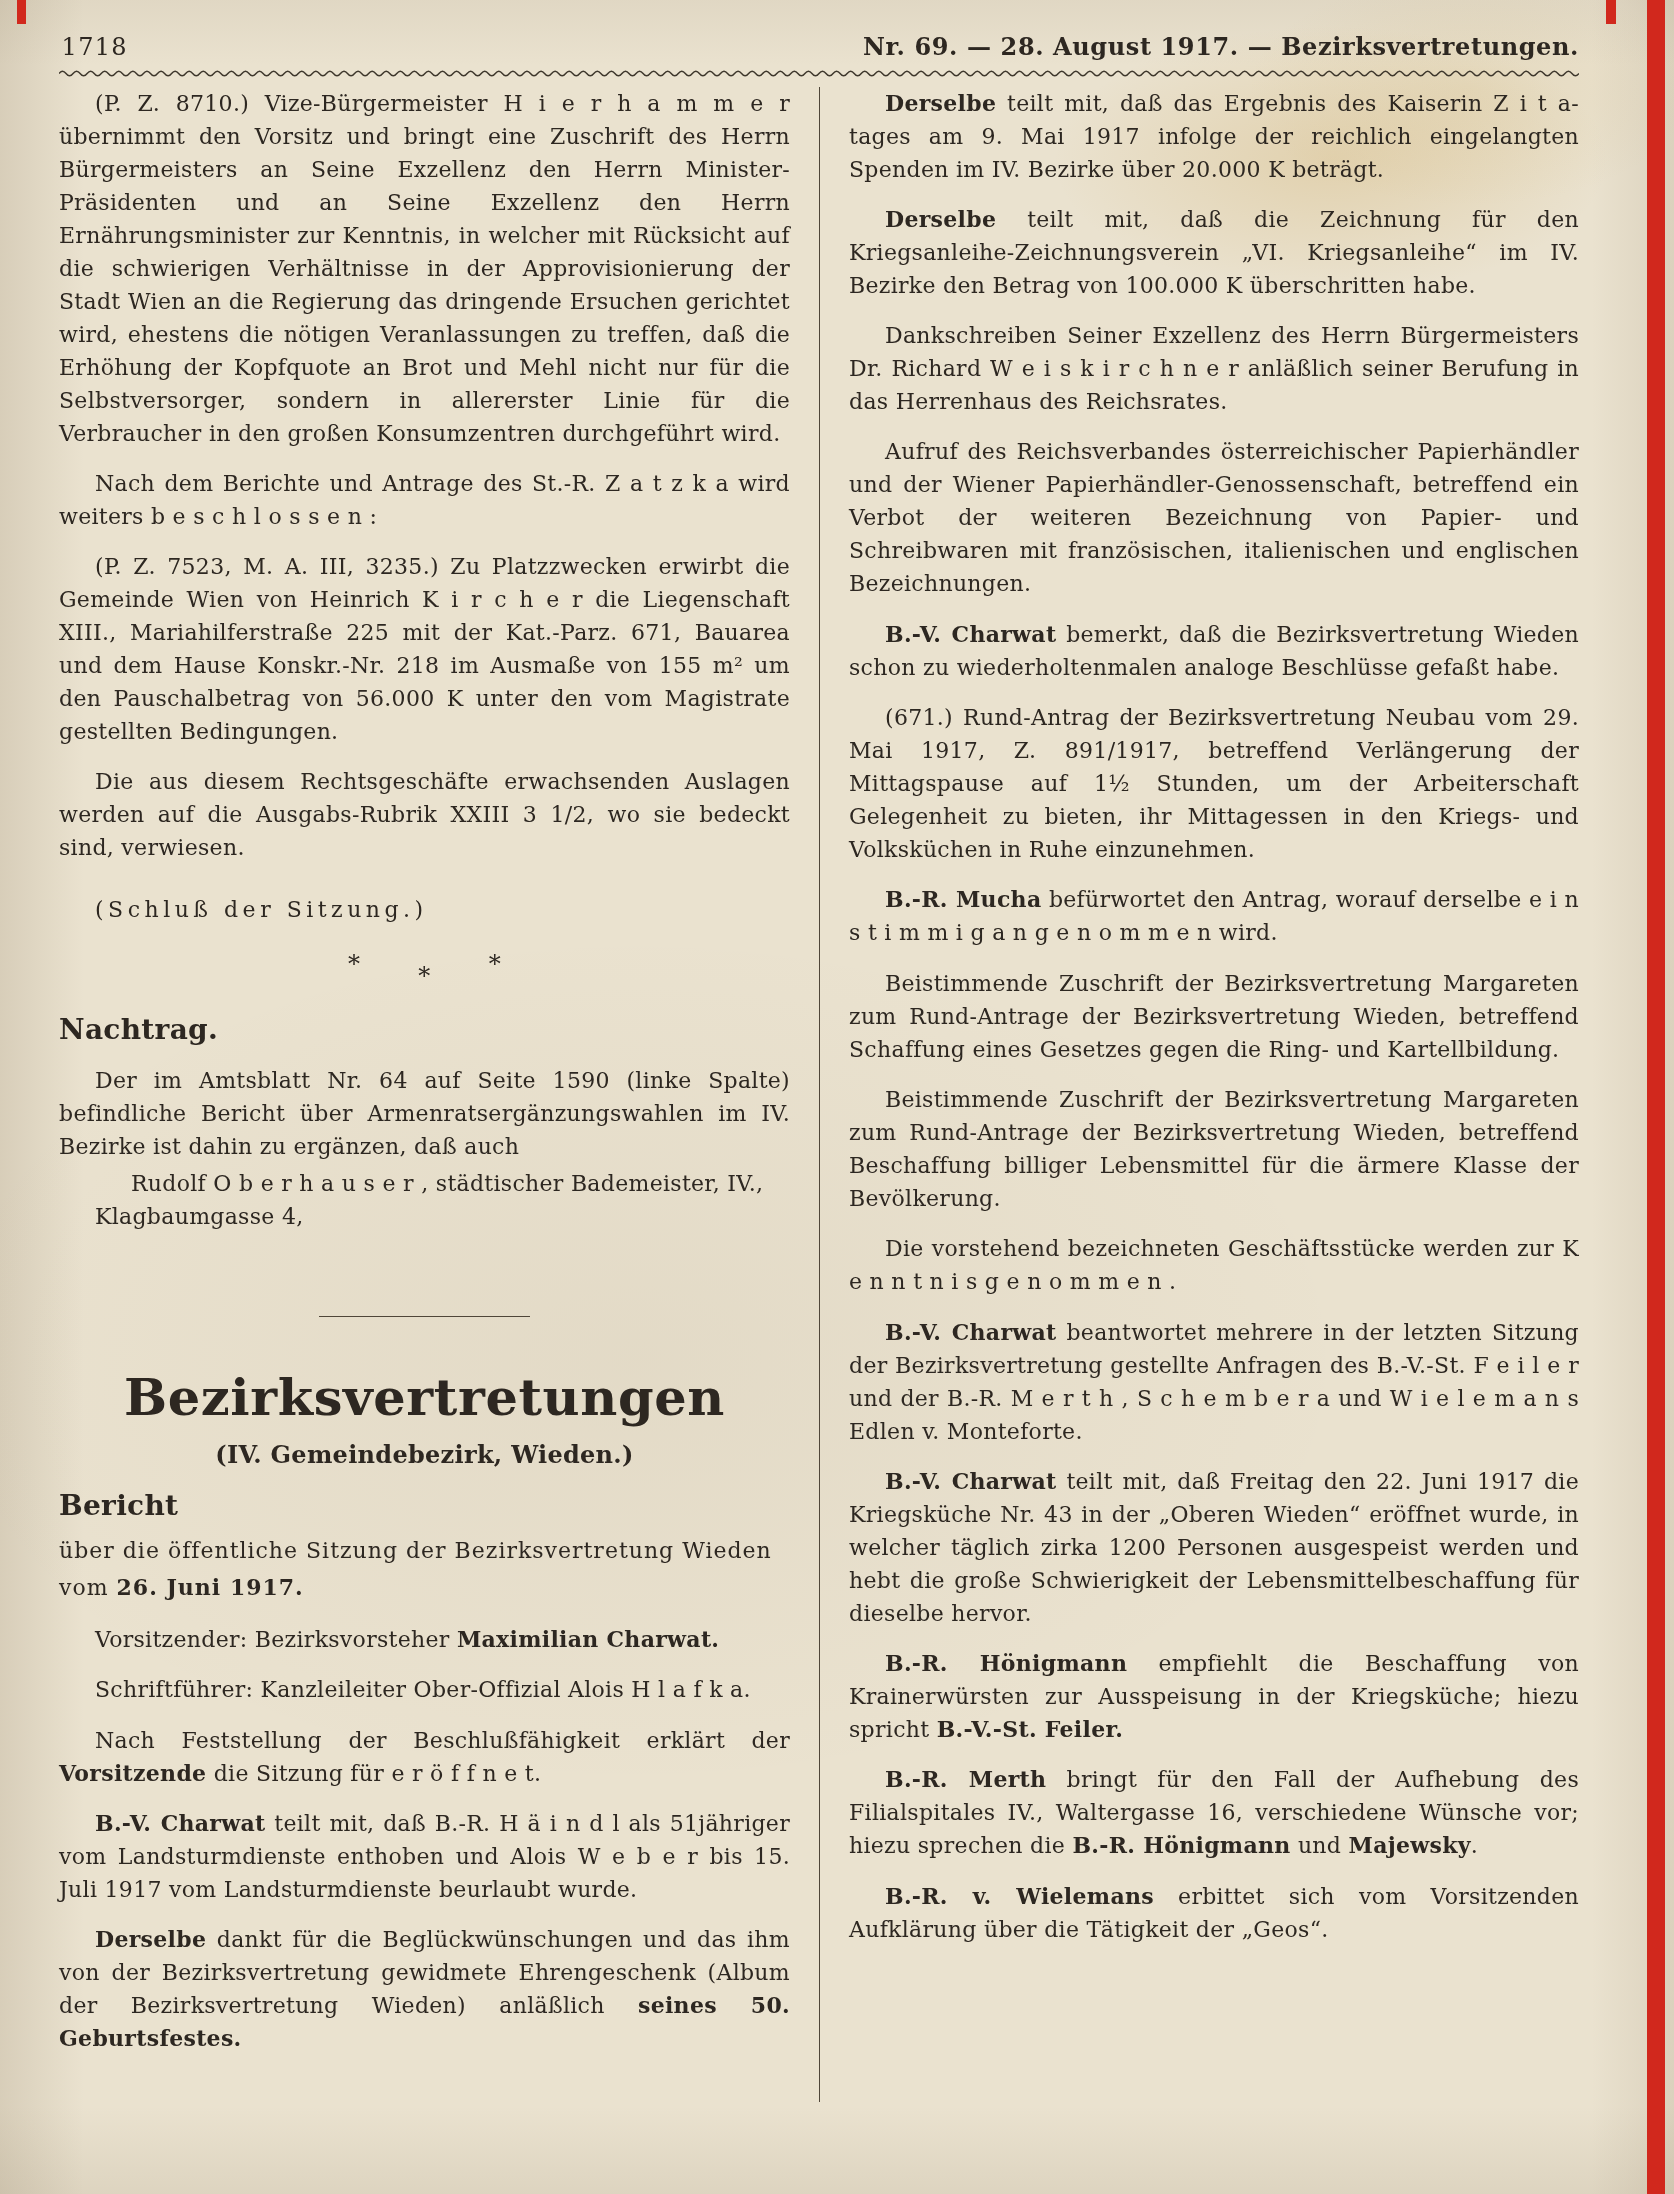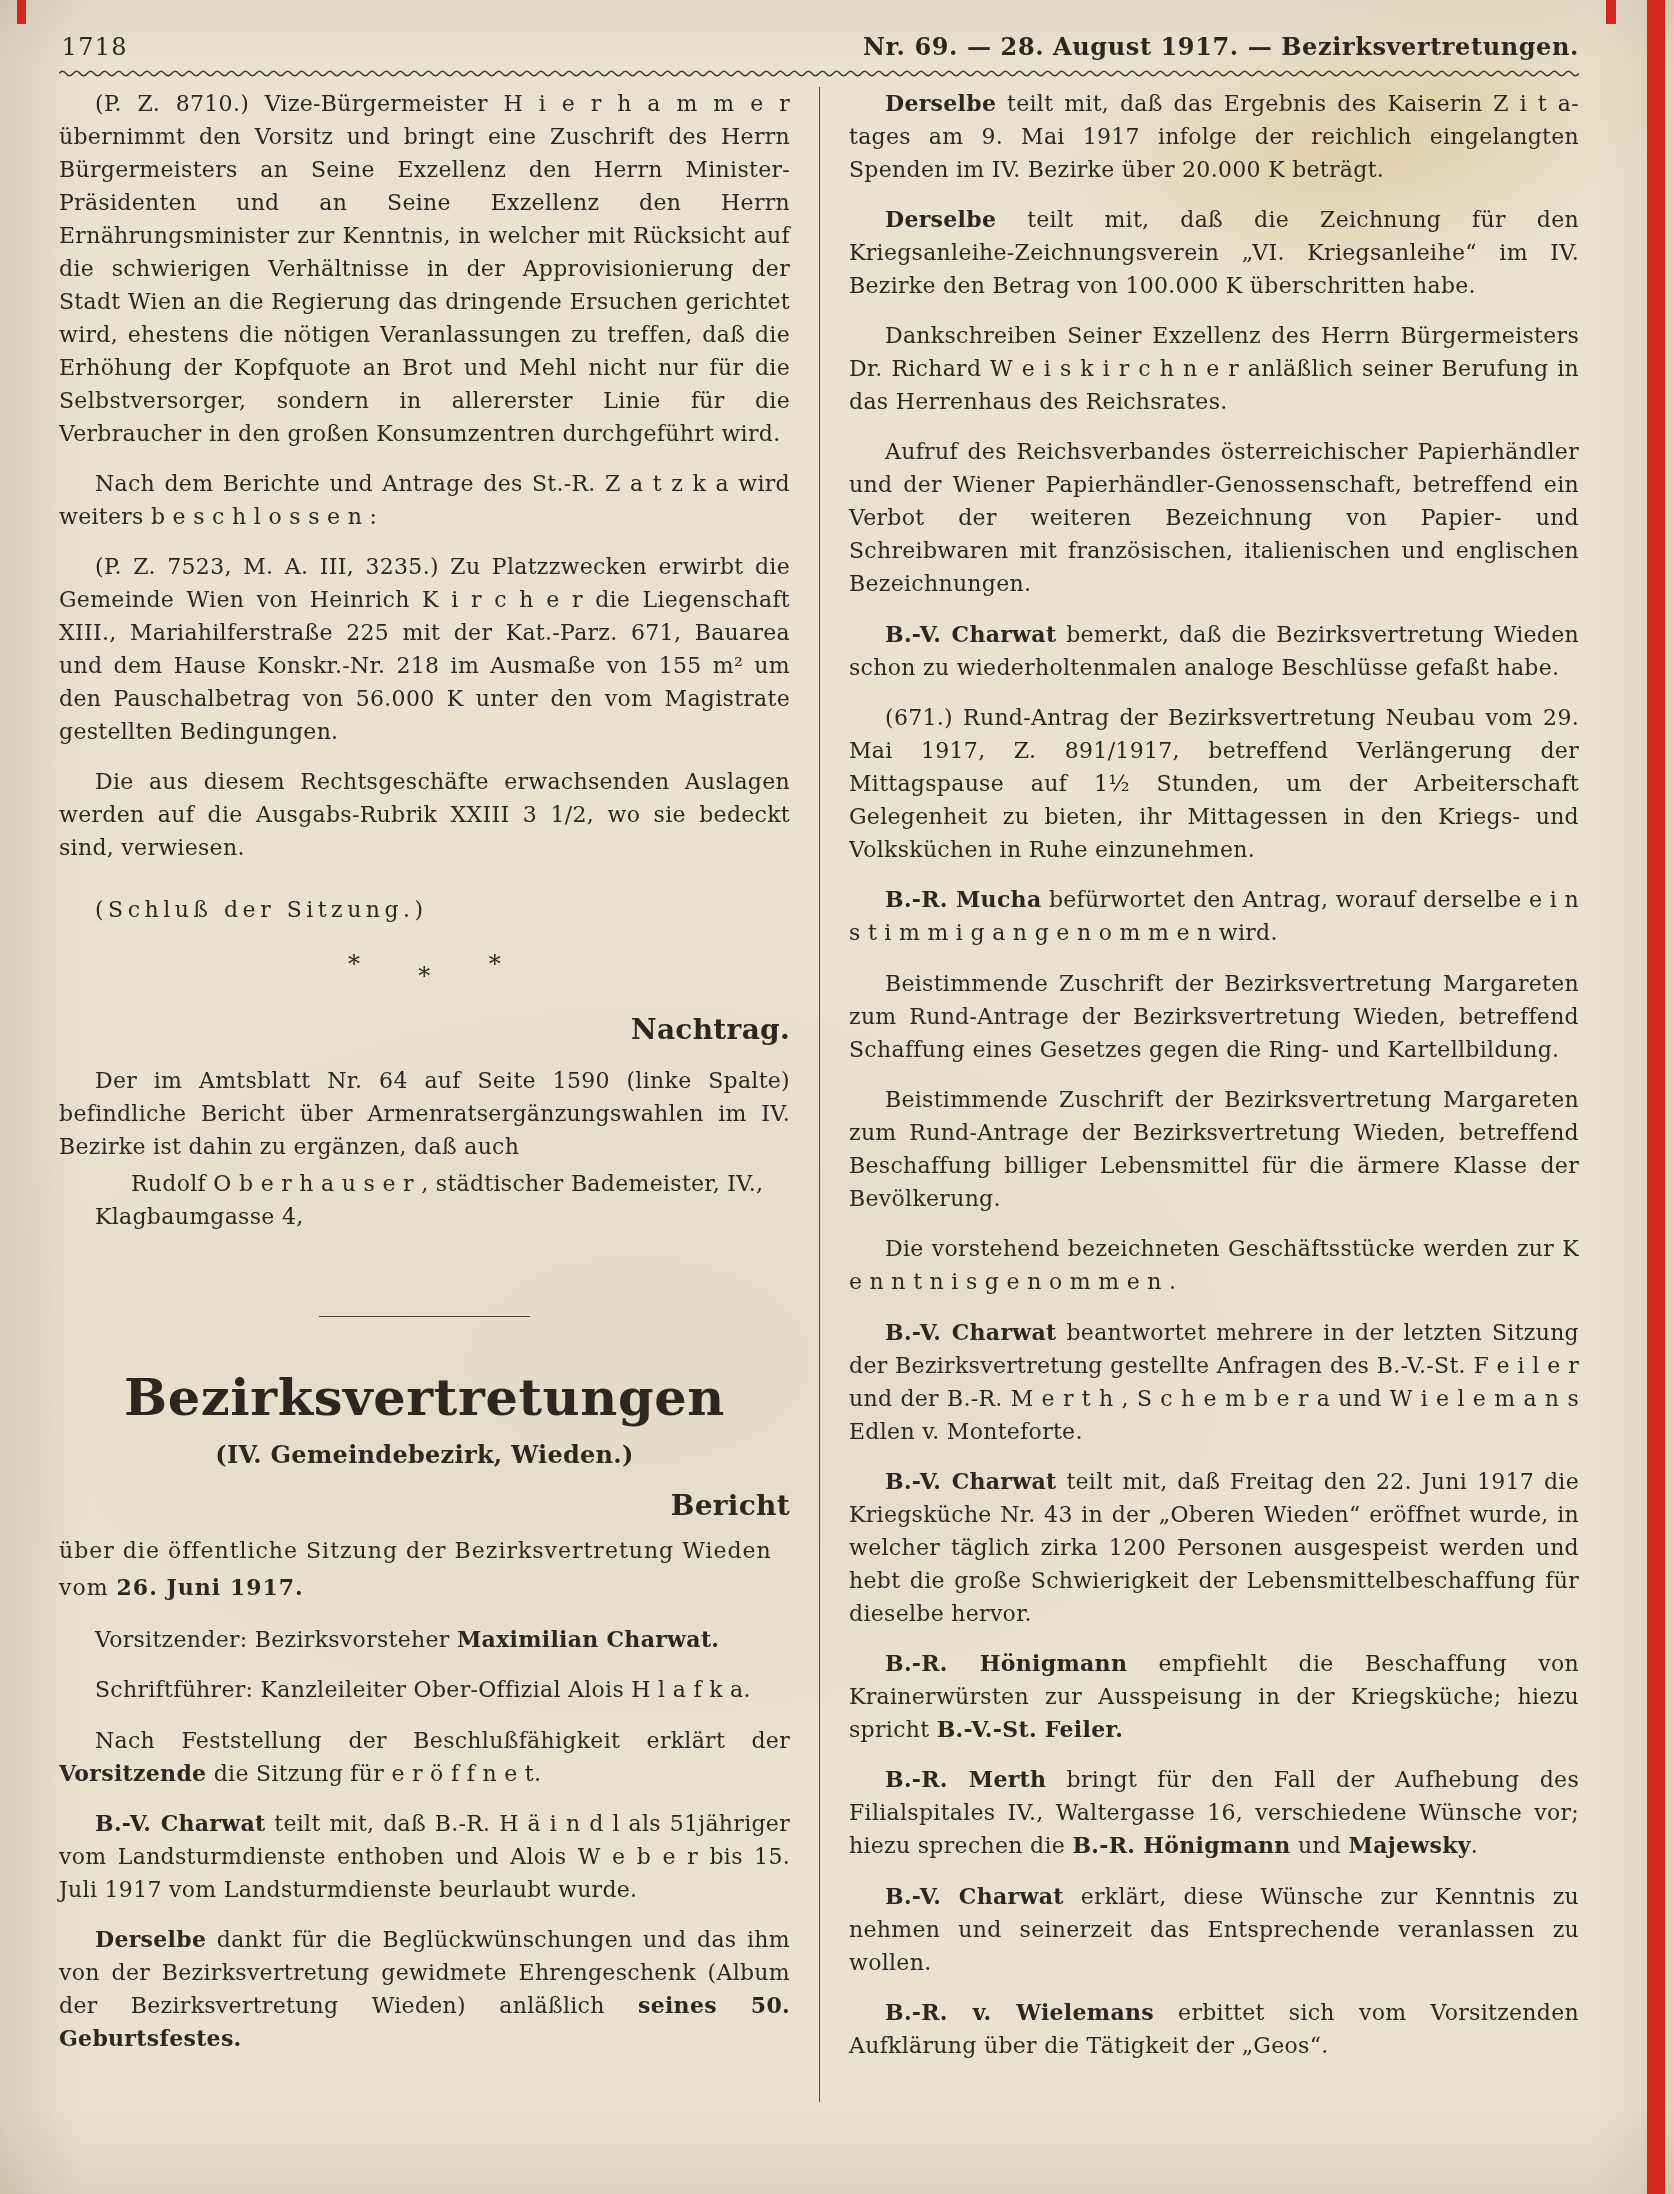--- a/index.html
+++ b/index.html
@@ -37,21 +37,21 @@
   p{margin:0}
   .col > p:first-child{margin-top:0}
 
   .body{margin-top:17.3px;text-align:justify;text-indent:36px}
   .flush{margin-top:2.6px;text-align:left}
   .hang{margin-top:3.8px;margin-left:36px;margin-right:19px;text-align:left;text-indent:36px}
   .schluss{margin-top:29px;text-indent:36px;letter-spacing:4.5px}
   .stars{margin-top:22px;text-align:center;font-size:24px;height:47px}
   .stars span{display:inline-block;margin:0 29px}
   .stars span:nth-child(2){transform:translateY(11.5px)}
-  .h2{margin-top:18px;text-align:right;font-size:28px;font-weight:bold}
+  .h2{margin-top:18px;text-align:left;font-size:28px;font-weight:bold}
   .h1{margin:64px 0 16.6px;text-align:center;font-size:51px;font-weight:bold;letter-spacing:0.6px}
   .subhead{margin-top:24px;text-align:center;font-size:24px;font-weight:bold}
   .center{margin-top:10.2px;text-align:left;letter-spacing:1px;line-height:36px}
   .rule{width:211px;height:1.9px;background:#4f4639;margin:83px auto 0}
   .em{font-weight:bold}
 </style>
 </head>
 <body>
 
 <div class="sheet">
@@ -98,18 +98,17 @@
         <p class="body"><span class="em">B.-V. Charwat</span><span> bemerkt, daß die Bezirksvertretung Wieden schon zu wiederholtenmalen analoge Beschlüsse gefaßt habe.</span></p>
         <p class="body"><span>(671.) Rund-Antrag der Bezirksvertretung Neubau vom 29. Mai 1917, Z. 891/1917, betreffend Verlängerung der Mittagspause auf 1½ Stunden, um der Arbeiterschaft Gelegenheit zu bieten, ihr Mittagessen in den Kriegs- und Volksküchen in Ruhe einzunehmen.</span></p>
         <p class="body"><span class="em">B.-R. Mucha</span><span> befürwortet den Antrag, worauf derselbe e i n s t i m m i g   a n g e n o m m e n  wird.</span></p>
         <p class="body"><span>Beistimmende Zuschrift der Bezirksvertretung Margareten zum Rund-Antrage der Bezirksvertretung Wieden, betreffend Schaffung eines Gesetzes gegen die Ring- und Kartellbildung.</span></p>
         <p class="body"><span>Beistimmende Zuschrift der Bezirksvertretung Margareten zum Rund-Antrage der Bezirksvertretung Wieden, betreffend Beschaffung billiger Lebensmittel für die ärmere Klasse der Bevölkerung.</span></p>
         <p class="body"><span>Die vorstehend bezeichneten Geschäftsstücke werden zur K e n n t n i s   g e n o m m e n .</span></p>
         <p class="body"><span class="em">B.-V. Charwat</span><span> beantwortet mehrere in der letzten Sitzung der Bezirksvertretung gestellte Anfragen des B.-V.-St. F e i l e r und der B.-R. M e r t h ,  S c h e m b e r a  und  W i e l e m a n s Edlen v. Monteforte.</span></p>
         <p class="body"><span class="em">B.-V. Charwat</span><span> teilt mit, daß Freitag den 22. Juni 1917 die Kriegsküche Nr. 43 in der „Oberen Wieden“ eröffnet wurde, in welcher täglich zirka 1200 Personen ausgespeist werden und hebt die große Schwierigkeit der Lebensmittelbeschaffung für dieselbe hervor.</span></p>
         <p class="body"><span class="em">B.-R. Hönigmann</span><span> empfiehlt die Beschaffung von Krainerwürsten zur Ausspeisung in der Kriegsküche; hiezu spricht </span><span class="em">B.-V.-St. Feiler.</span></p>
         <p class="body"><span class="em">B.-R. Merth</span><span> bringt für den Fall der Aufhebung des Filialspitales IV., Waltergasse 16, verschiedene Wünsche vor; hiezu sprechen die </span><span class="em">B.-R. Hönigmann</span><span> und </span><span class="em">Majewsky</span><span>.</span></p>
-        <p class="body"><span class="em">B.-V. Charwat</span><span> erklärt, diese Wünsche zur Kenntnis zu nehmen und seinerzeit das Entsprechende veranlassen zu wollen.</span></p>
         <p class="body"><span class="em">B.-R. v. Wielemans</span><span> erbittet sich vom Vorsitzenden Aufklärung über die Tätigkeit der „Geos“.</span></p>
       </div>
   </div>
 </div>
 
 
 </body></html>

